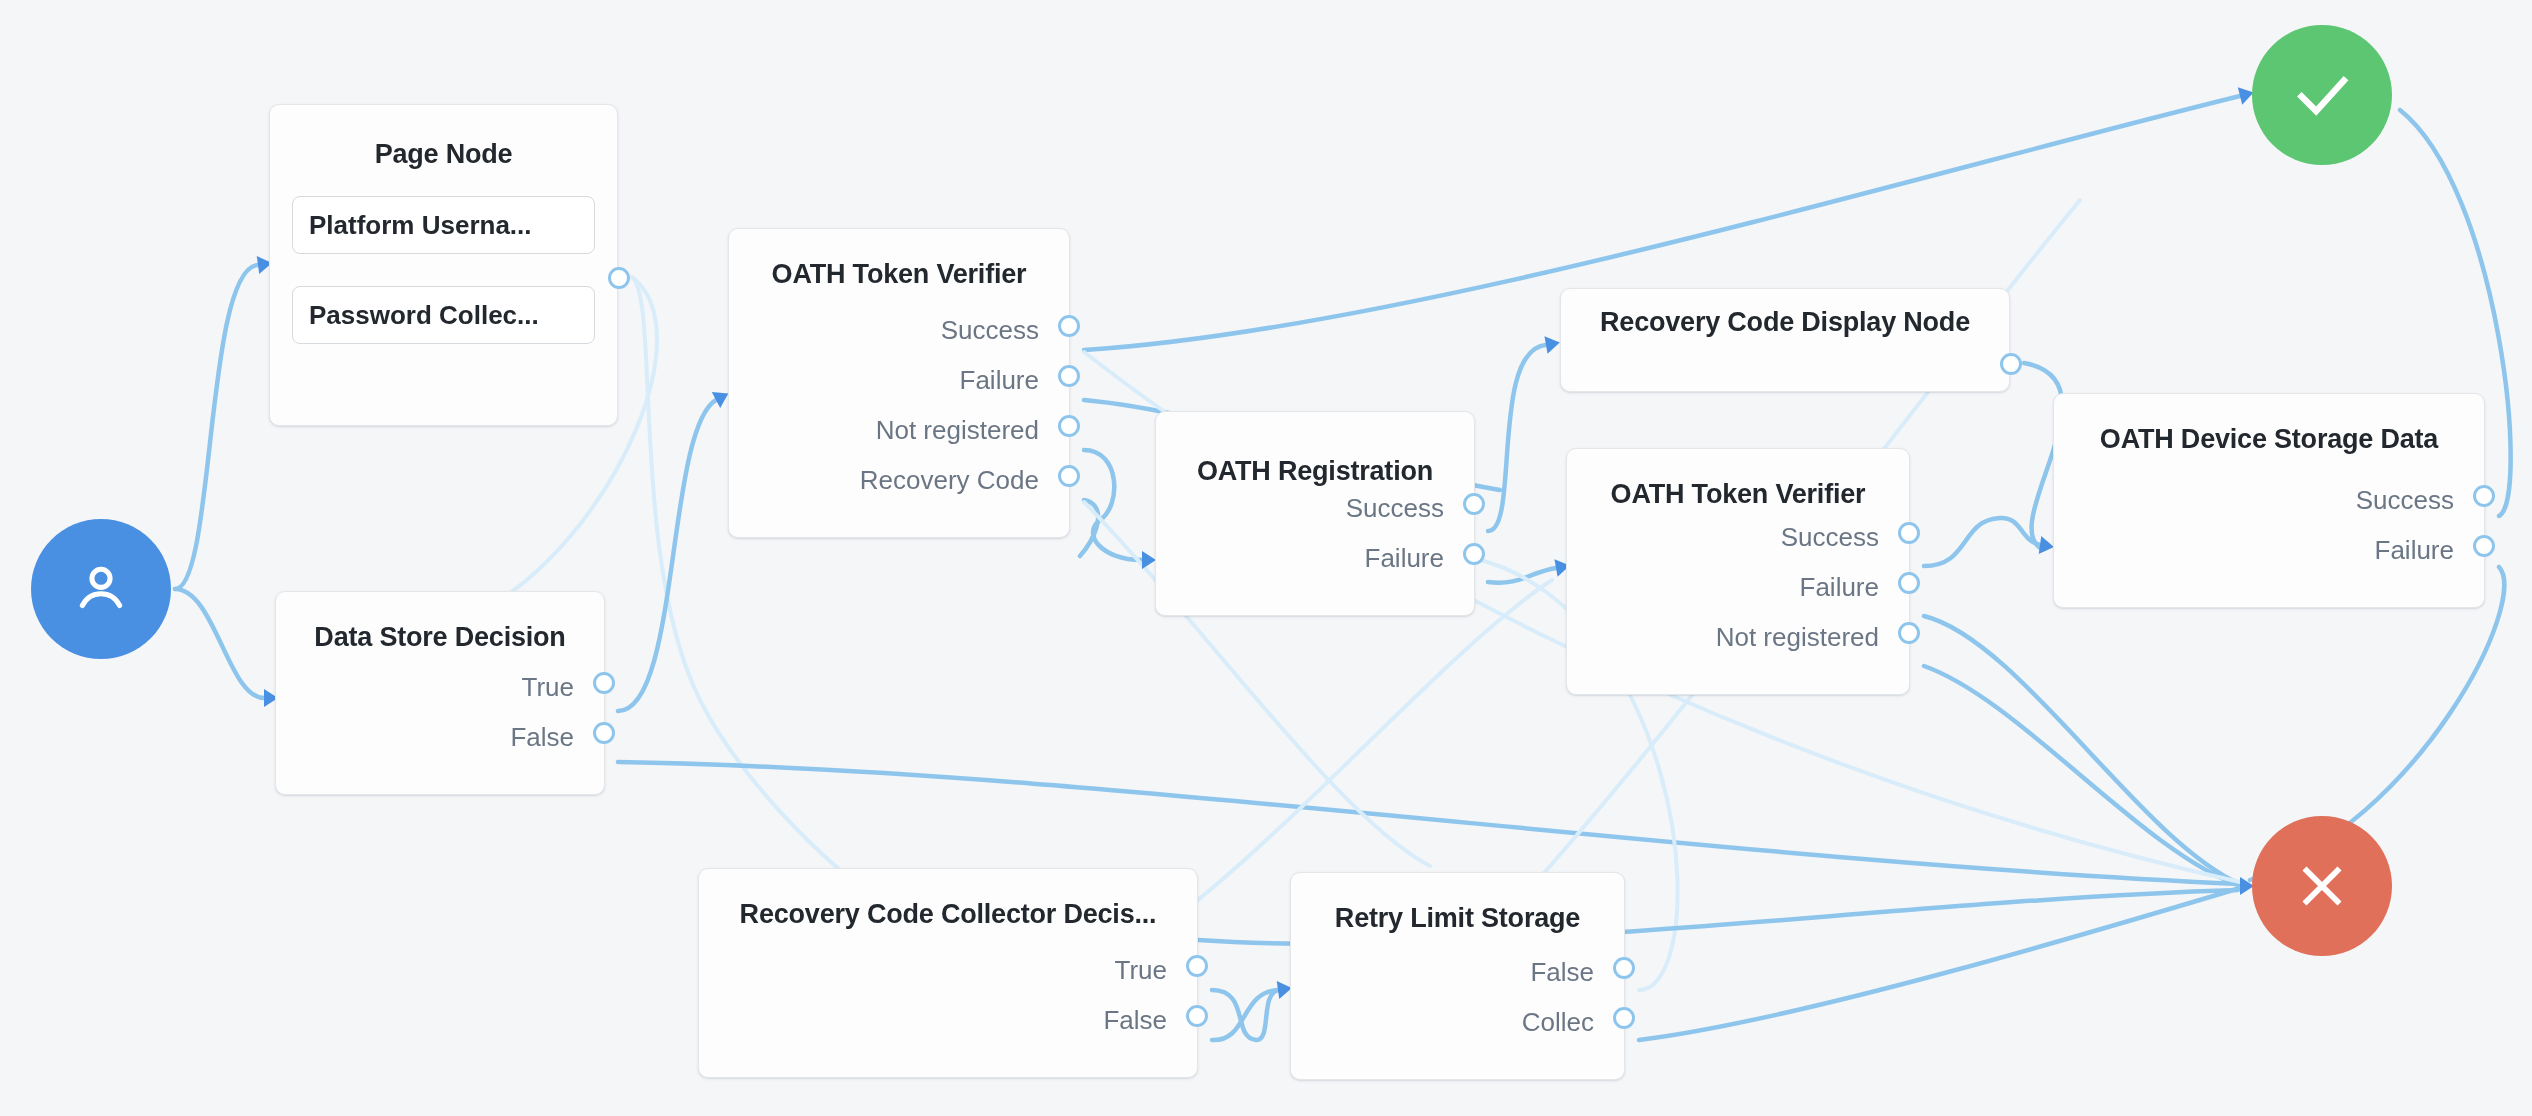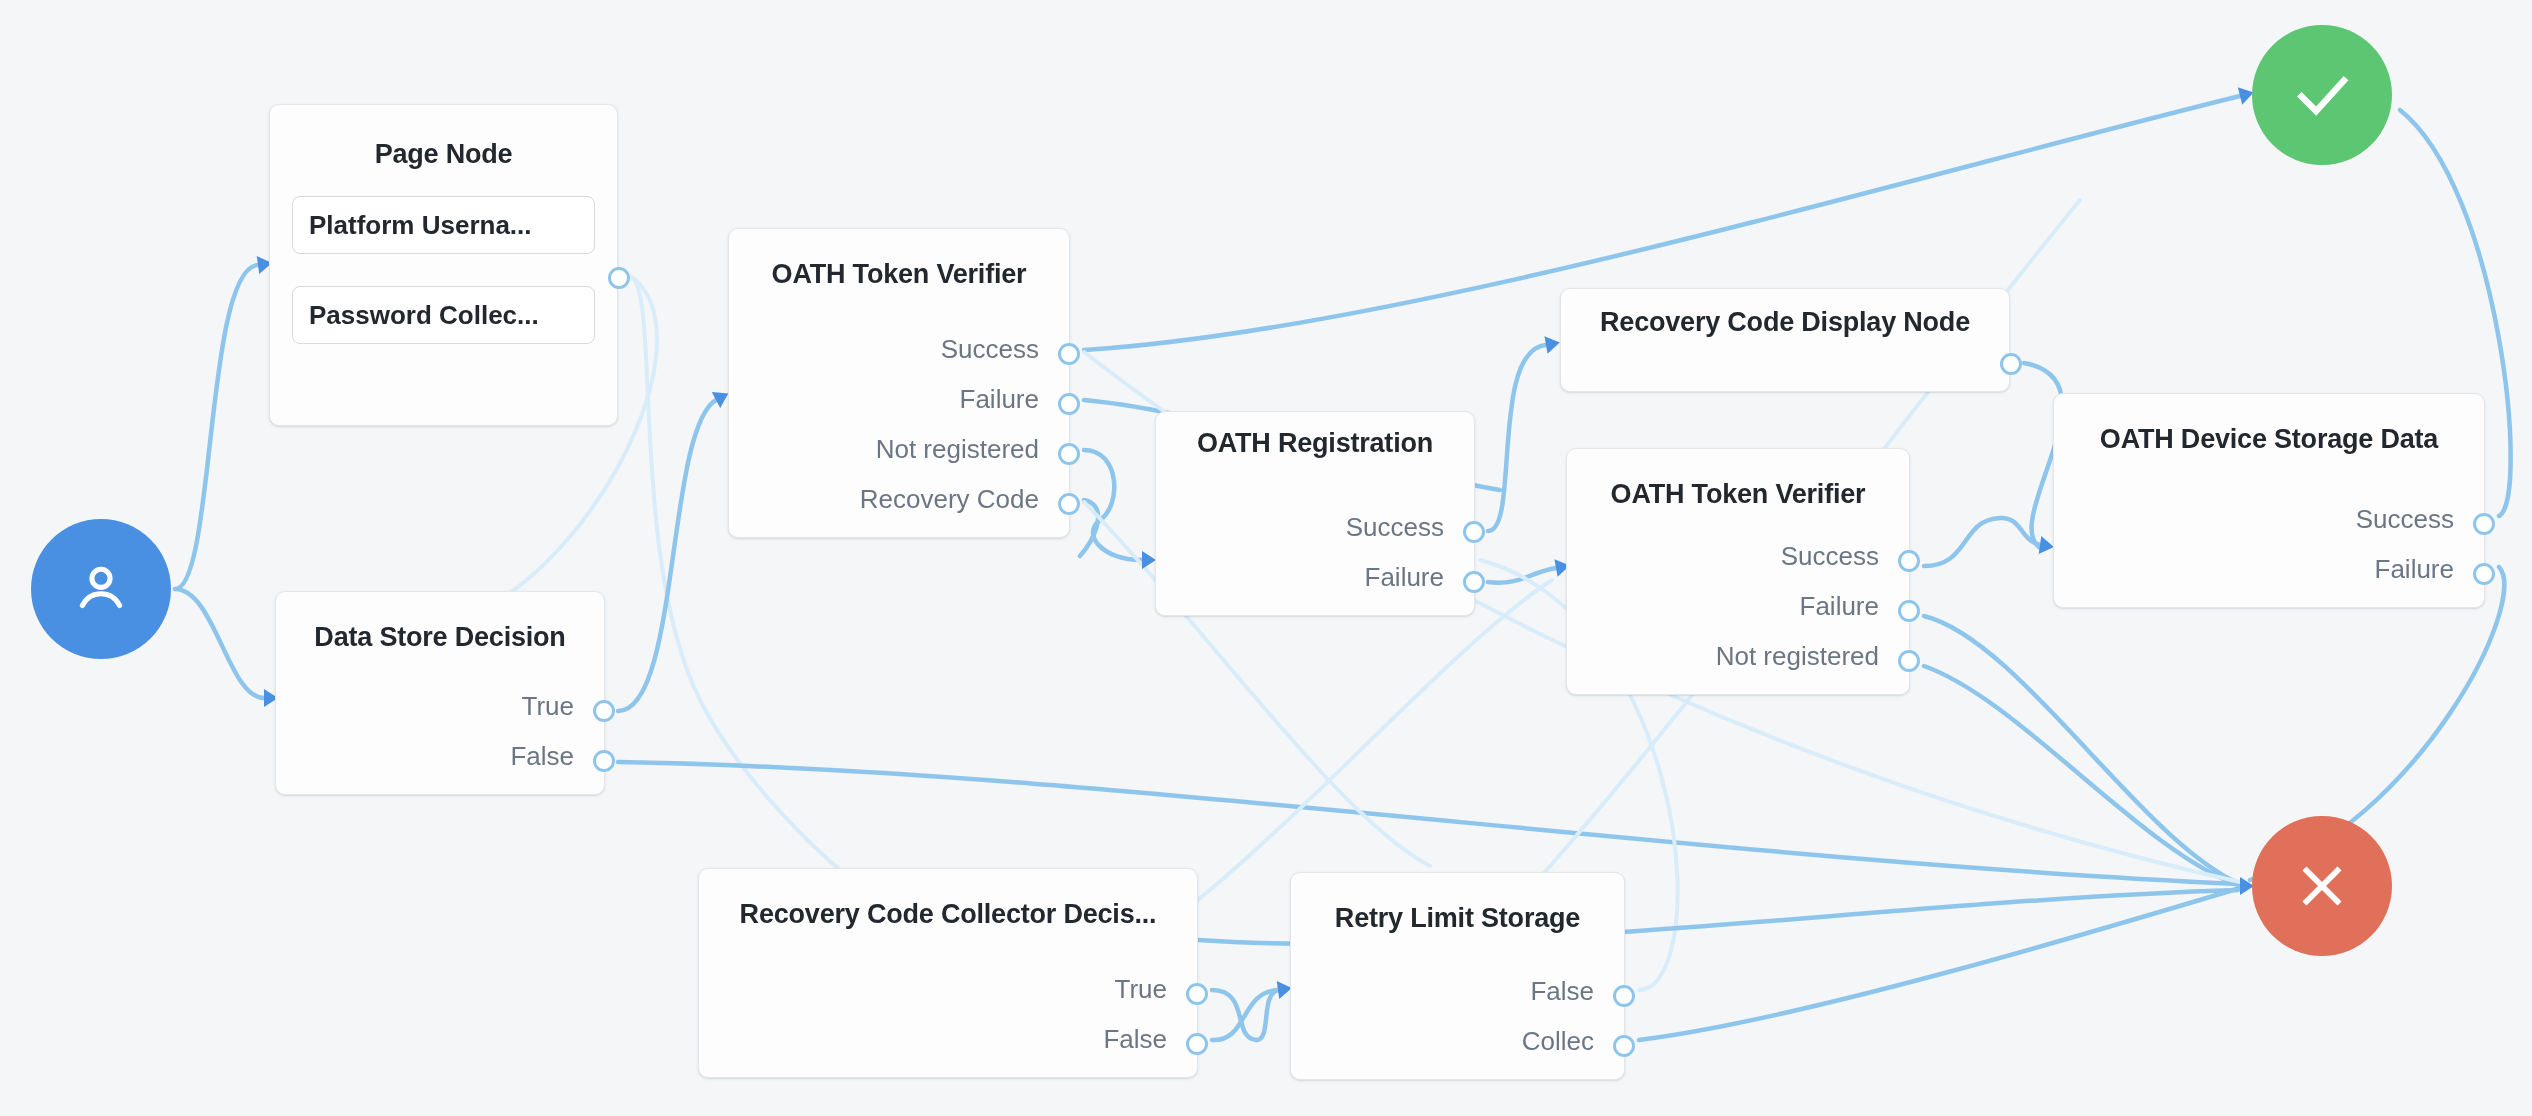--- a/index.html
+++ b/index.html
@@ -25,21 +25,21 @@
   .node-title{
     font-size:27px;
     font-weight:700;
     color:#23282e;
     letter-spacing:-0.2px;
     white-space:nowrap;
   }
   .title-center{text-align:center;}
   .port-row{
     display:flex;
-    align-items:flex-end;
+    align-items:flex-start;
     justify-content:flex-end;
     height:50px;
     position:relative;
   }
   .port-label{
     font-size:26px;
     color:#6b7684;
     white-space:nowrap;
     padding-right:4px;
   }
@@ -169,21 +169,21 @@
             <span class="port-label">True</span>
             <span class="port-dot" style="right: -37px;"></span>
           </div>
           <div class="port-row">
             <span class="port-label">False</span>
             <span class="port-dot" style="right: -37px;"></span>
           </div>
         </div>
       </div>
       <div class="node" style="left: 1155px; top: 411px; width: 320px; height: 205px;">
-        <div class="node-title title-center" style="margin-top: 16px; padding: 0px 26px;">OATH Registration</div>
+        <div class="node-title title-center" style="margin-top: 44px; padding: 0px 26px;">OATH Registration</div>
         <div style="position: absolute; right: 26px; bottom: 22px;">
           <div class="port-row">
             <span class="port-label">Success</span>
             <span class="port-dot" style="right: -37px;"></span>
           </div>
           <div class="port-row">
             <span class="port-label">Failure</span>
             <span class="port-dot" style="right: -37px;"></span>
           </div>
         </div>

